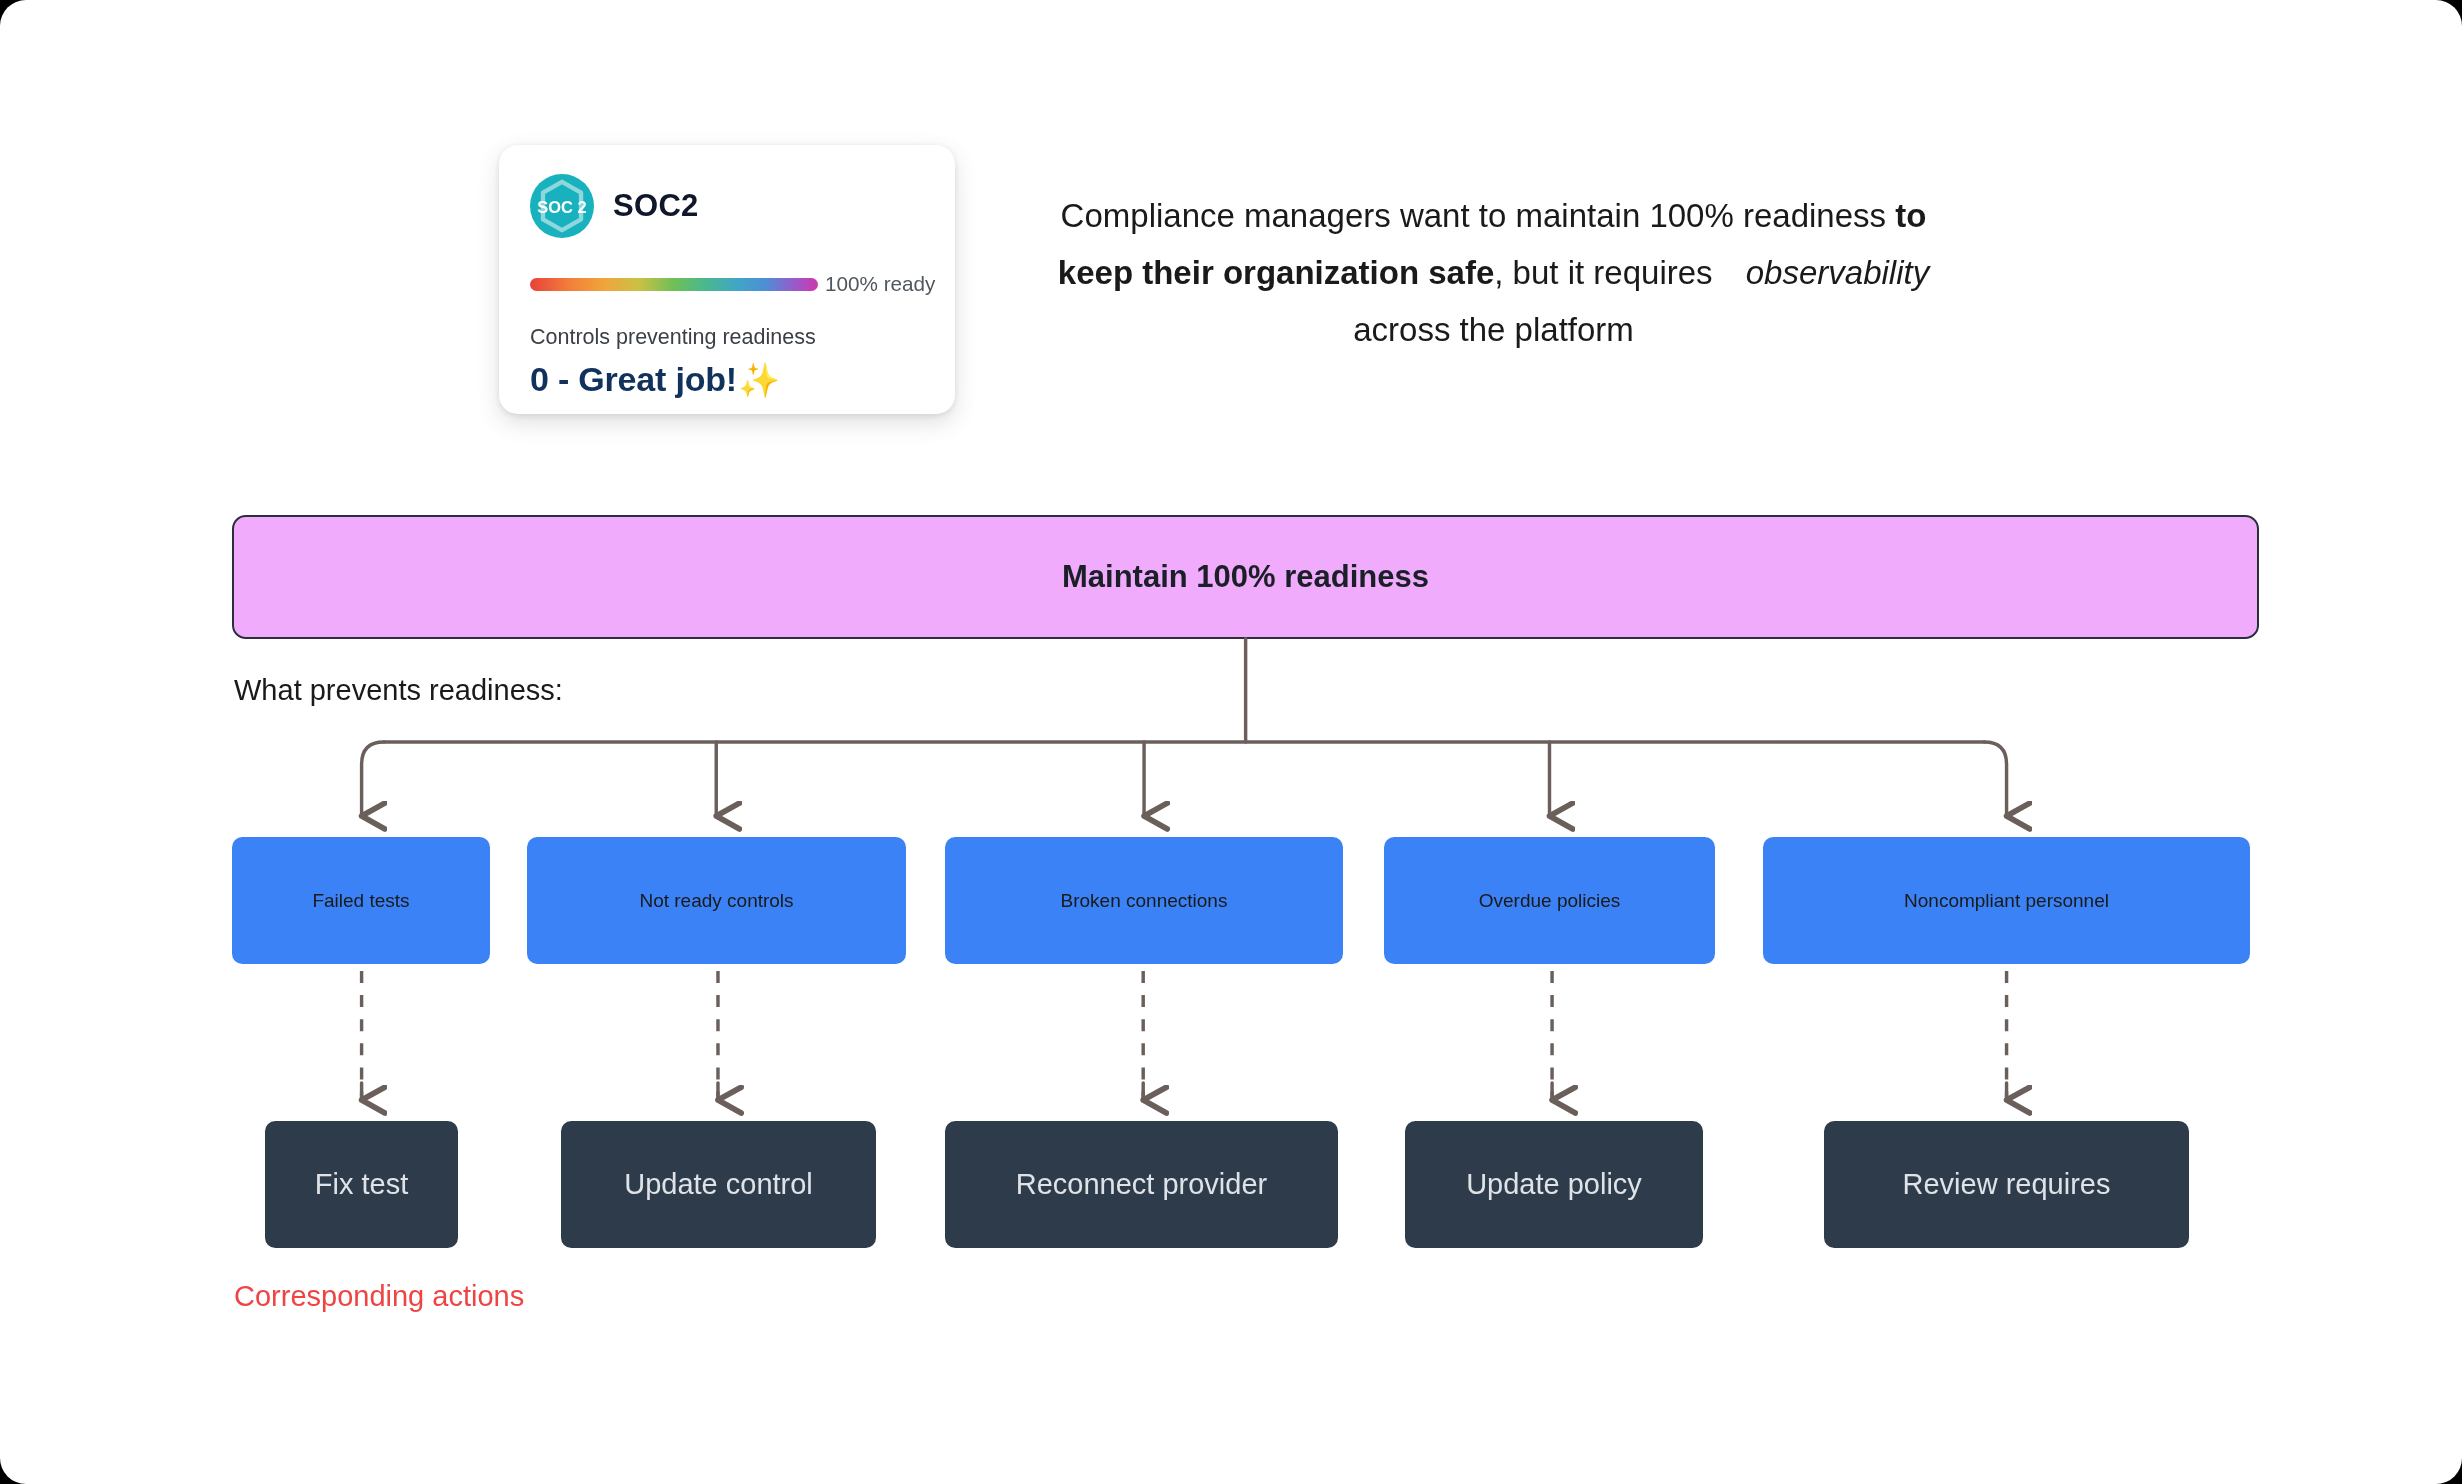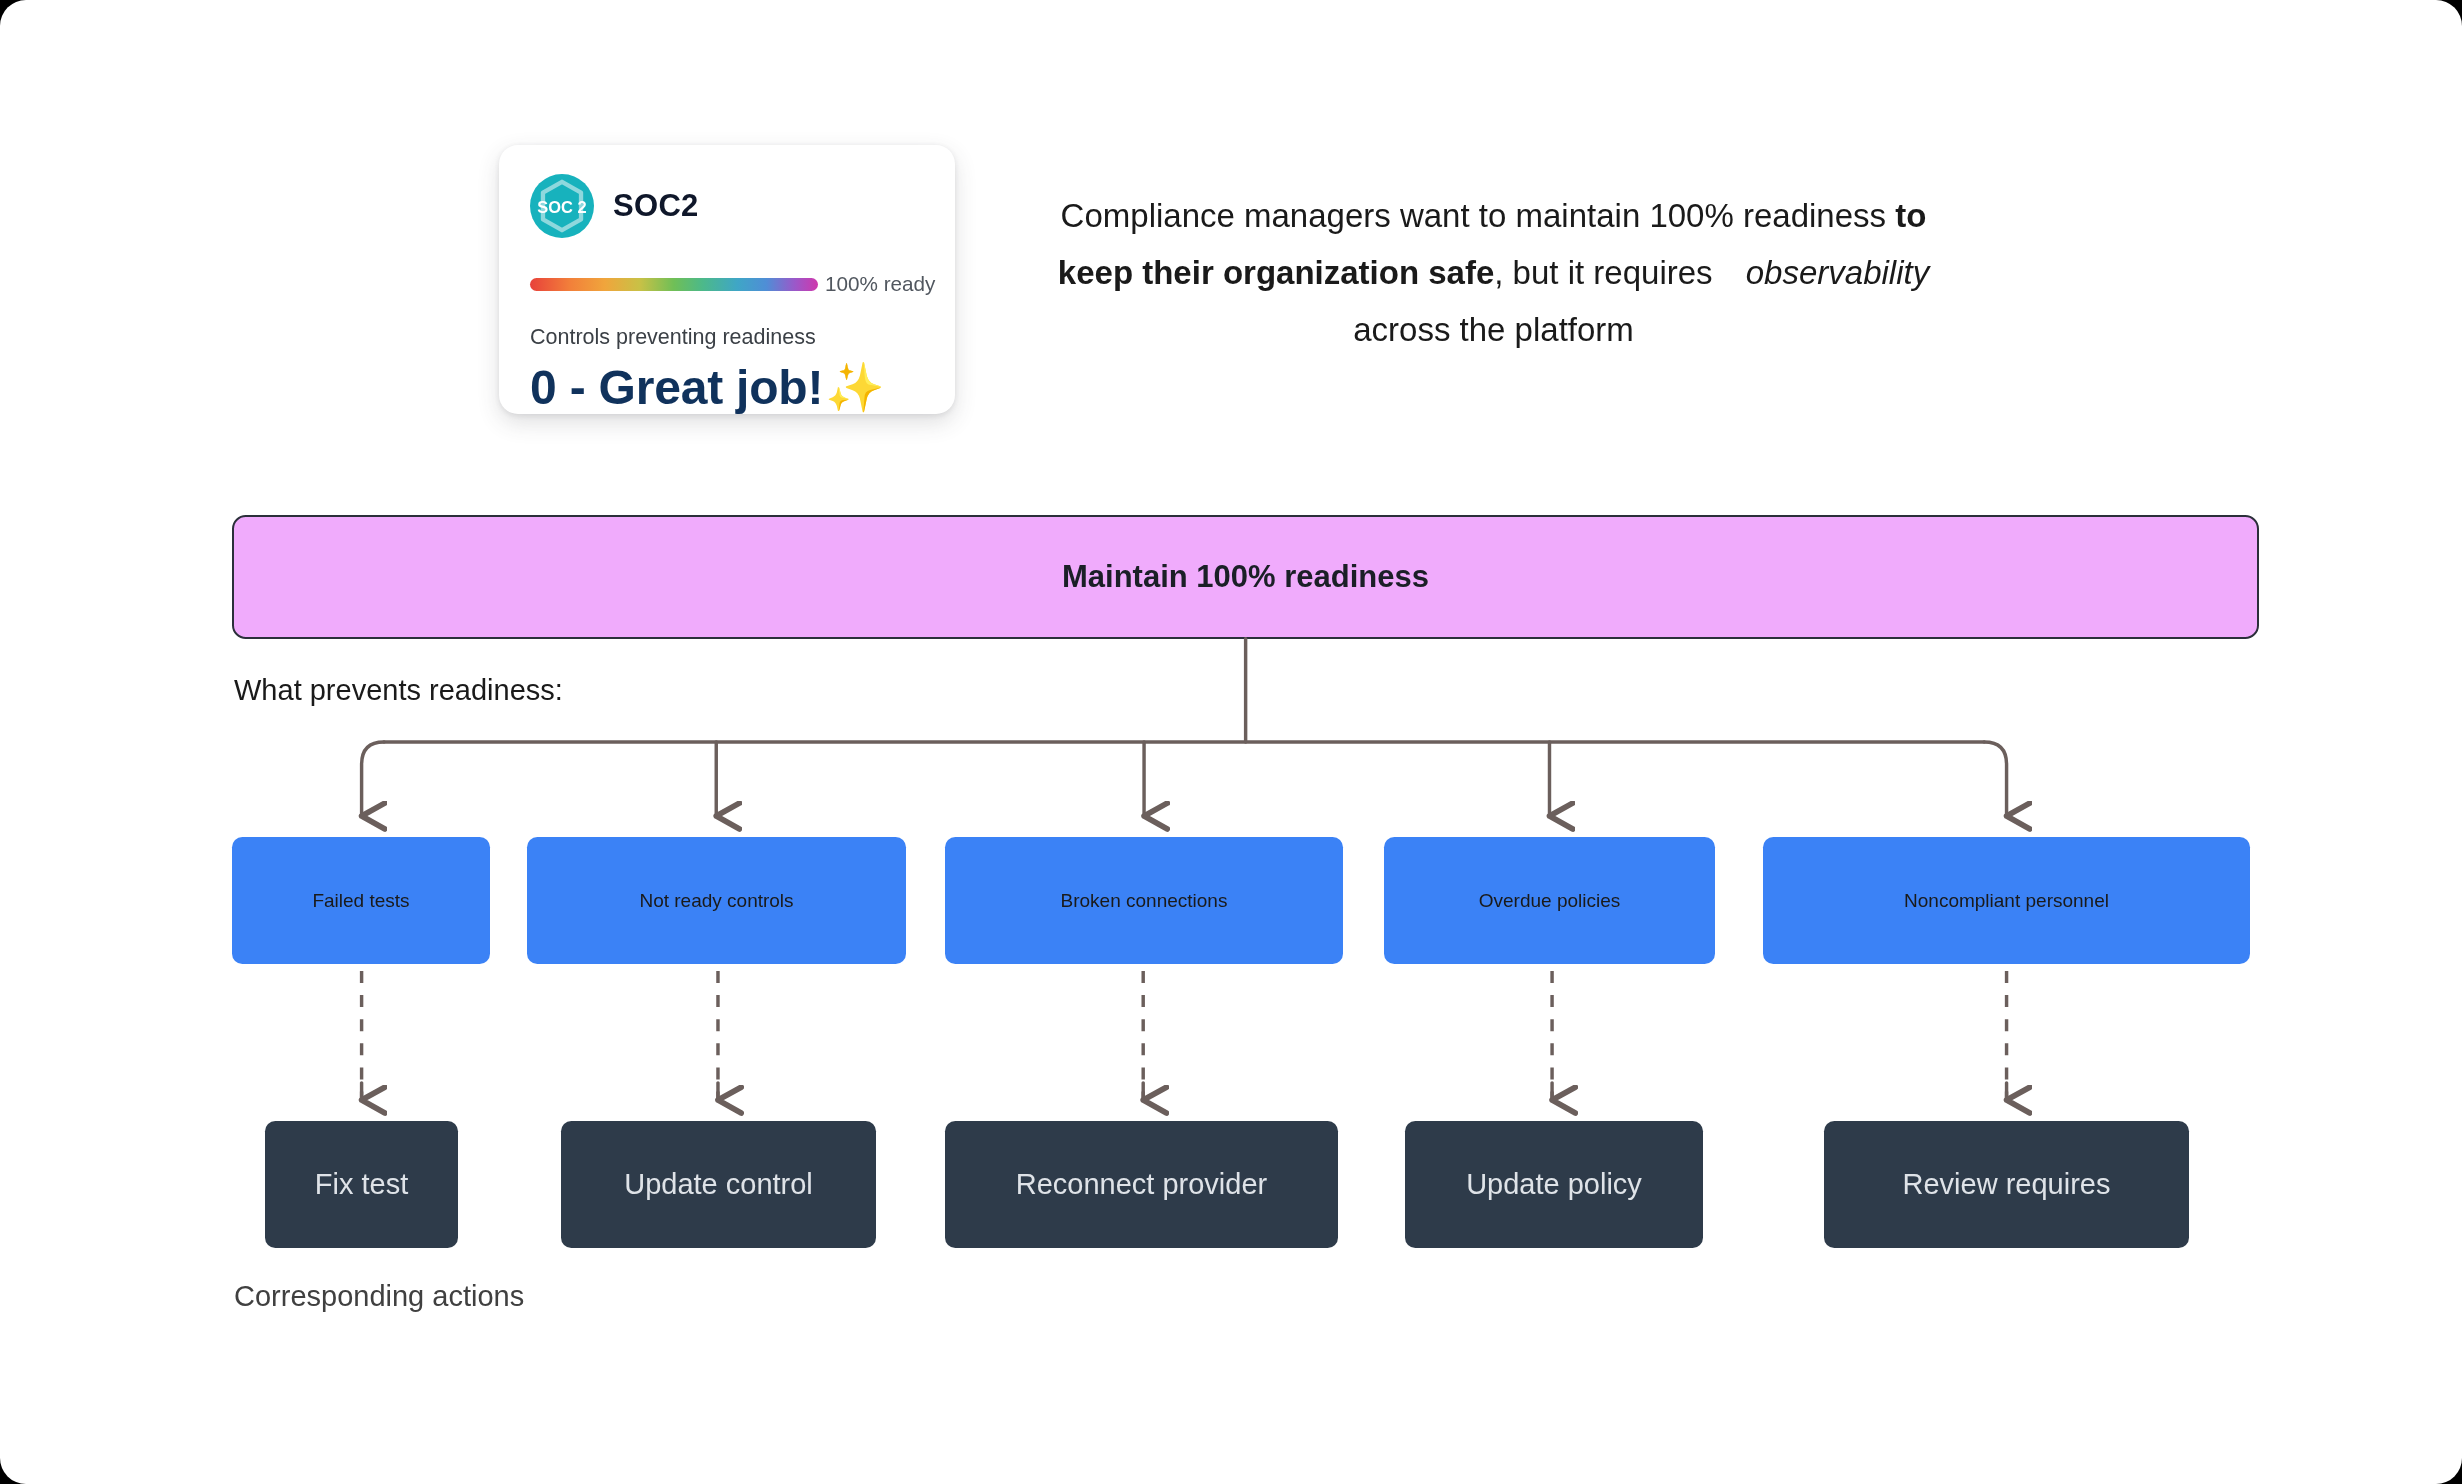--- a/index.html
+++ b/index.html
@@ -83,21 +83,21 @@
     white-space: nowrap;
   }
 
   .soc-sub {
     margin-top: 29px;
     font-size: 21.5px;
     color: #3b4046;
   }
   .soc-big {
     margin-top: 10.3px;
-    font-size: 48px;
+    font-size: 34px;
     font-weight: 700;
     color: #10325c;
     letter-spacing: -0.2px;
     display: flex;
     align-items: center;
   }
   .sparkle {
     display: inline-block;
     margin-left: 1.7px;
     line-height: 1;
@@ -144,21 +144,21 @@
     left: 234px;
     top: 674px;
     font-size: 29px;
     color: #1a1a1a;
   }
   .caption-actions {
     position: absolute;
     left: 234px;
     top: 1280px;
     font-size: 29px;
-    color: #404040;
+    color: #ef4444;
   }
 
   
   .wires {
     position: absolute;
     left: 0;
     top: 0;
     width: 2462px;
     height: 1484px;
     pointer-events: none;

